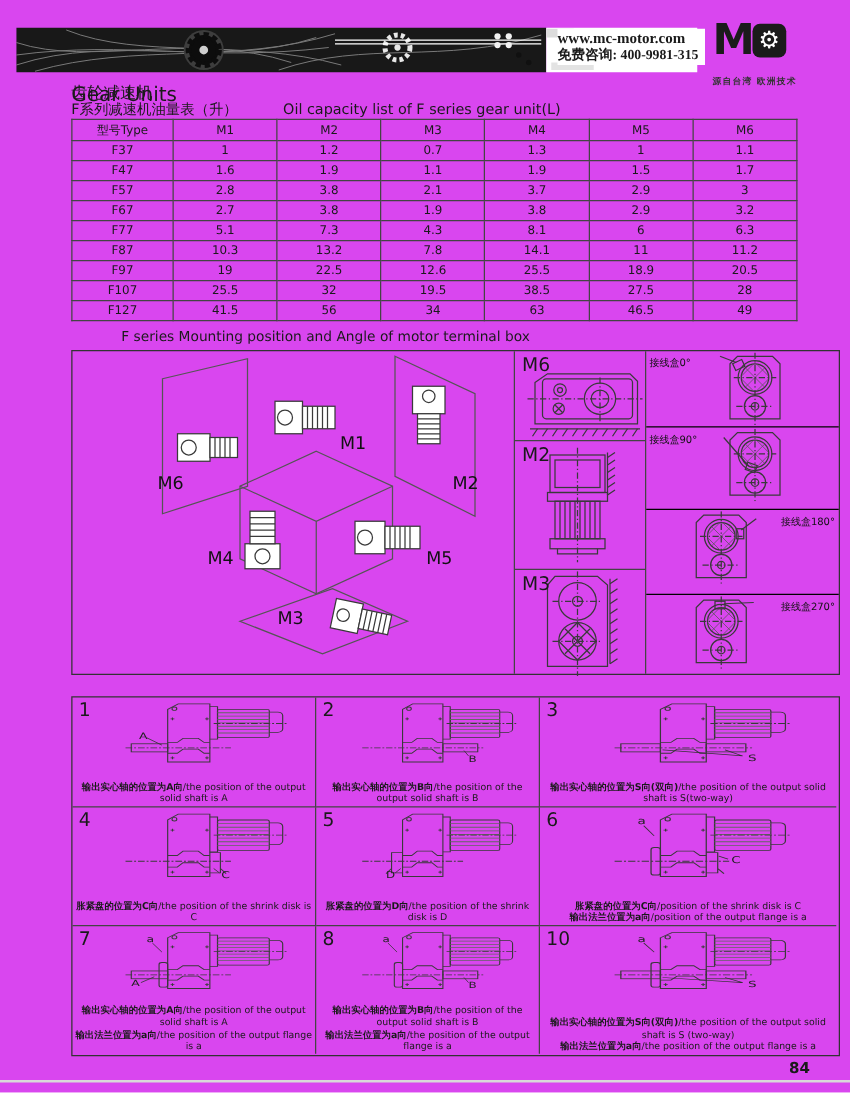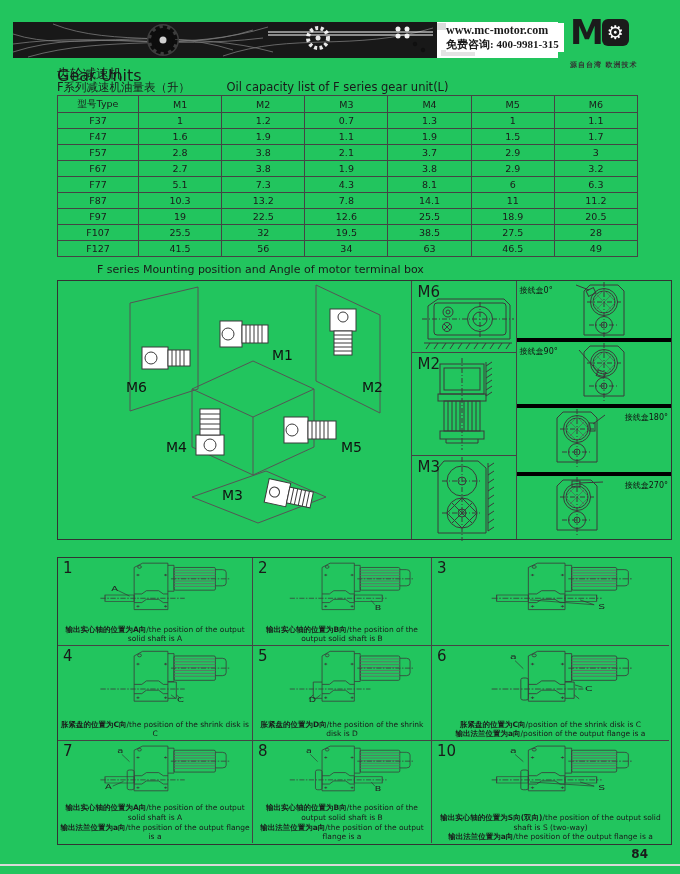--- a/index.html
+++ b/index.html
@@ -1,16 +1,16 @@
 <!DOCTYPE html>
 <html><head>
 <meta charset="utf-8">
 <style>
   html,body{margin:0;padding:0;background:#fff;}
-  .page{position:relative;width:680px;height:874px;background:#22c55e;overflow:hidden;
+  .page{position:relative;width:680px;height:874px;background:#d946ef;overflow:hidden;
         font-family:"DejaVu Sans",sans-serif;color:#1a1a1a;}
   
   .band{position:absolute;left:13px;top:22px;width:545px;height:36px;}
   .contact{position:absolute;left:446px;top:23px;width:118px;background:#fff;
            font-family:"Liberation Serif",serif;font-weight:bold;line-height:1.25;}
   .contact-url{font-size:12px;}
   .contact-phone{font-size:11px;}
   .logo{position:absolute;left:570px;top:17px;width:102px;text-align:left;}
   .logo-mark{display:flex;align-items:center;height:30px;}
   .logo-m{font-size:34px;font-weight:900;letter-spacing:-3px;color:#1b1b1b;line-height:30px;}
@@ -40,21 +40,21 @@
   .iso-label{position:absolute;font-size:14px;color:#111;}
   .mid-col{width:105px;border-left:1px solid #444;box-sizing:border-box;}
   .mid-cell{position:relative;box-sizing:border-box;border-bottom:1px solid #444;overflow:hidden;}
   .mid-cell:last-child{border-bottom:none;}
   .mid-label{position:absolute;top:2px;left:6px;font-size:15px;}
   .mid-art{display:block;margin:0 auto;}
   .m6-cell{height:72px;} .m6-cell .mid-art{margin-top:9px;margin-left:8px;}
   .m2-cell{height:103px;} .m2-cell .mid-art{margin-top:5px;margin-left:14px;}
   .m3-cell{height:85px;} .m3-cell .mid-art{margin-top:1px;margin-left:18px;}
   .right-col{width:156px;border-left:1px solid #444;box-sizing:border-box;}
-  .term-cell{position:relative;box-sizing:border-box;border-bottom:4px solid #000000;overflow:hidden;}
+  .term-cell{position:relative;box-sizing:border-box;border-bottom:1px solid #000000;overflow:hidden;}
   .term-cell:last-child{border-bottom:none;}
   .t1{height:61px;} .t2{height:66px;} .t3{height:68px;} .t4{height:65px;}
   .term-label{position:absolute;font-size:8px;color:#111;top:4px;}
   .lab-left{left:3px;} .lab-right{right:3px;}
   .term-art{display:block;margin:1px auto 0;}
   .art-right{margin-left:55px;} .art-left{margin-left:28px;}
   
   .out-title{position:absolute;left:57px;top:542px;font-size:12.5px;font-weight:bold;letter-spacing:1px;}
   .out-grid{position:absolute;left:57px;top:557px;width:615px;height:288px;border:1.5px solid #333;
             display:grid;grid-template-columns:195px 179px 237px;grid-template-rows:88px 95px 102px;
@@ -522,20 +522,23 @@
               <rect x="14" y="63" width="38" height="12"></rect>
               <rect x="96" y="63" width="38" height="12"></rect>
             </g>
             <g fill="none" stroke="#333" stroke-width="1">
               <path d="M54,72 L131,81 M114,72 L131,81"></path>
             </g>
             <g font-size="13" fill="#222" font-family="DejaVu Sans, sans-serif">
               <text x="136" y="88">S</text>
             </g>
           </svg></div>
+        <div class="out-cap">
+          <div class="cap-line"><b>输出实心轴的位置为S向(双向)</b>/the position of the output solid shaft is S(two-way)</div>
+        </div>
       </div>
       <div class="out-cell">
         <span class="out-num">4</span>
         <div class="out-art"><svg viewBox="0 0 180 100" preserveAspectRatio="none" width="138" height="58">
             <g fill="none" stroke="#3a3a3a" stroke-width="1.2">
               <path d="M52,12 L63,4 L96,4 L96,90 L52,90 Z"></path>
               <circle cx="59" cy="11" r="2.5"></circle>
               <path d="M55,26 h4 M57,24 v4 M91,26 h4 M93,24 v4 M55,84 h4 M57,82 v4 M91,84 h4 M93,82 v4"></path>
               <path d="M52,61 h10 l6,-6 h16 l6,6 h6 M52,77 h10 l6,-6 h16 l6,6 h6"></path>
               <path d="M96,8 h8 v48 h-8"></path>

